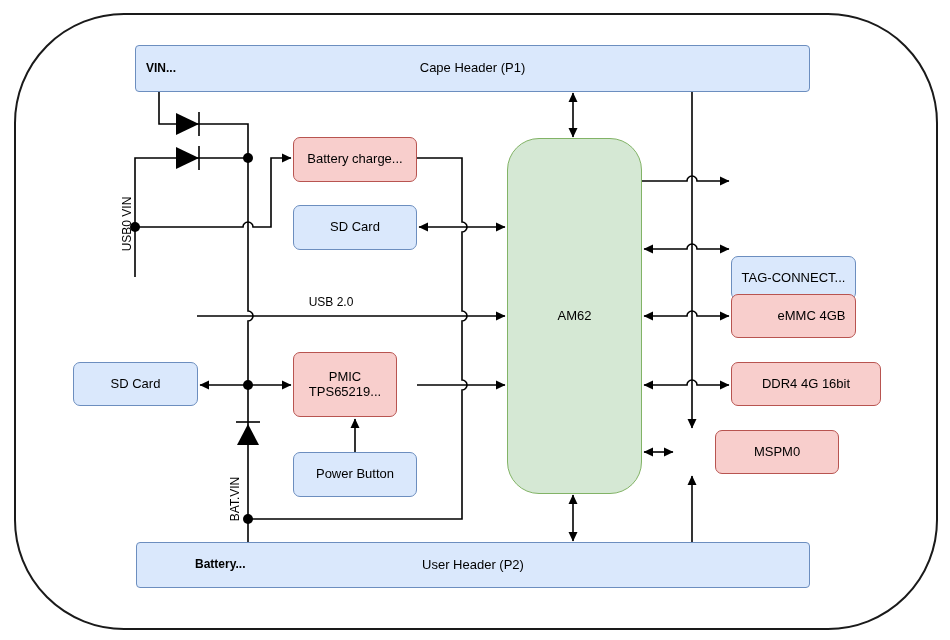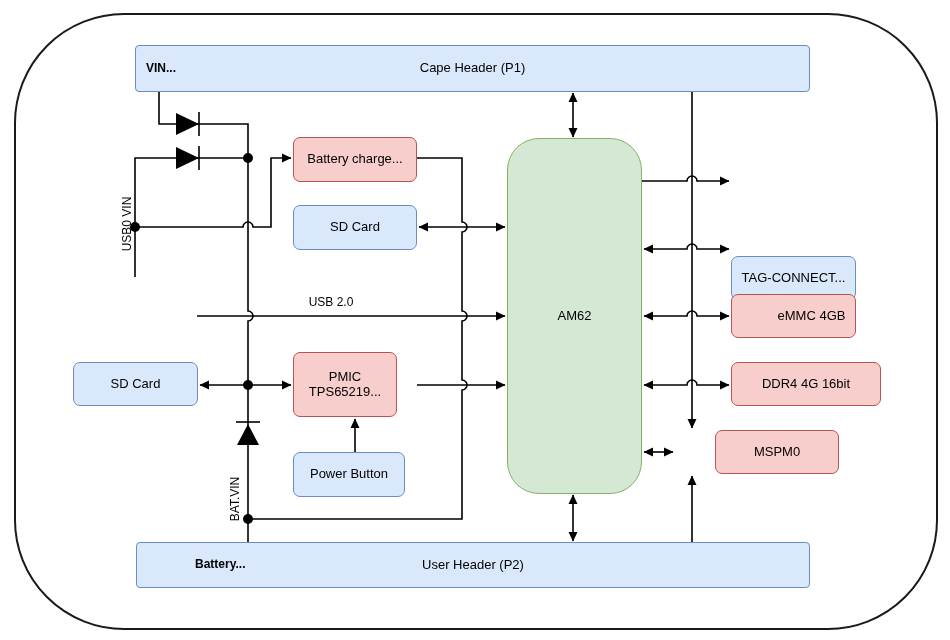--- a/index.html
+++ b/index.html
@@ -107,21 +107,21 @@
 
   <div class="box red" style="left:293px;top:137px;width:124px;height:45px;">
     <span>Battery charge...</span>
   </div>
   <div class="box blue" style="left:293px;top:205px;width:124px;height:45px;">
     <span>SD Card</span>
   </div>
   <div class="box red" style="left:293px;top:352px;width:104px;height:65px;">
     <span>PMIC TPS65219...</span>
   </div>
-  <div class="box blue" style="left:293px;top:452px;width:112px;height:45px;">
+  <div class="box blue" style="left:293px;top:452px;width:124px;height:45px;">
     <span>Power Button</span>
   </div>
 
   <div class="box green" style="left:507px;top:138px;width:135px;height:356px;border-radius:32px;">
     <span>AM62</span>
   </div>
 
   <div class="box blue" style="left:731px;top:227px;width:125px;height:44px;margin-top:29px;">
     <span>TAG-CONNECT...</span>
   </div>

